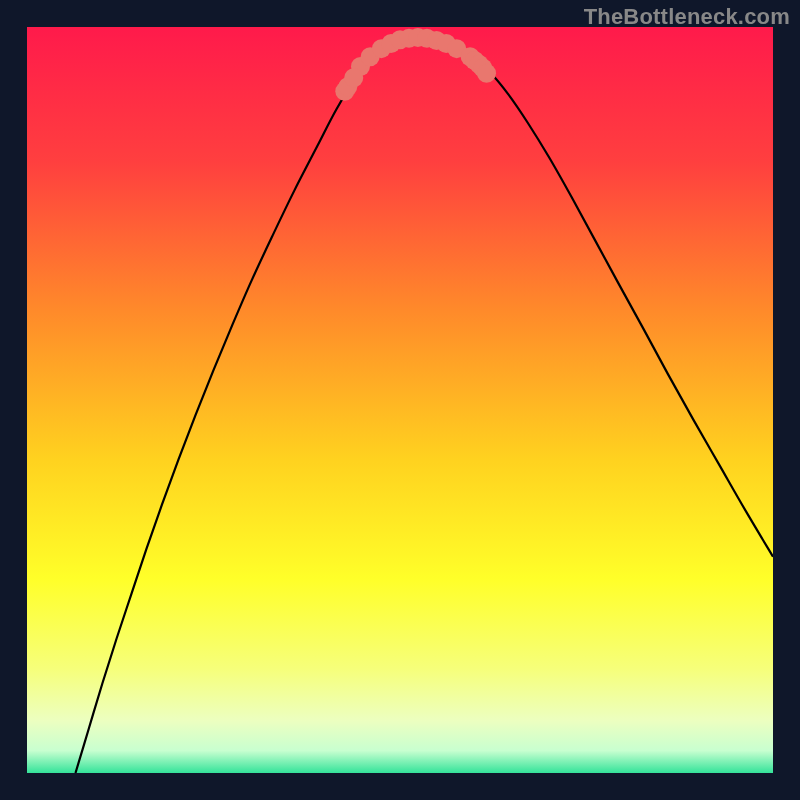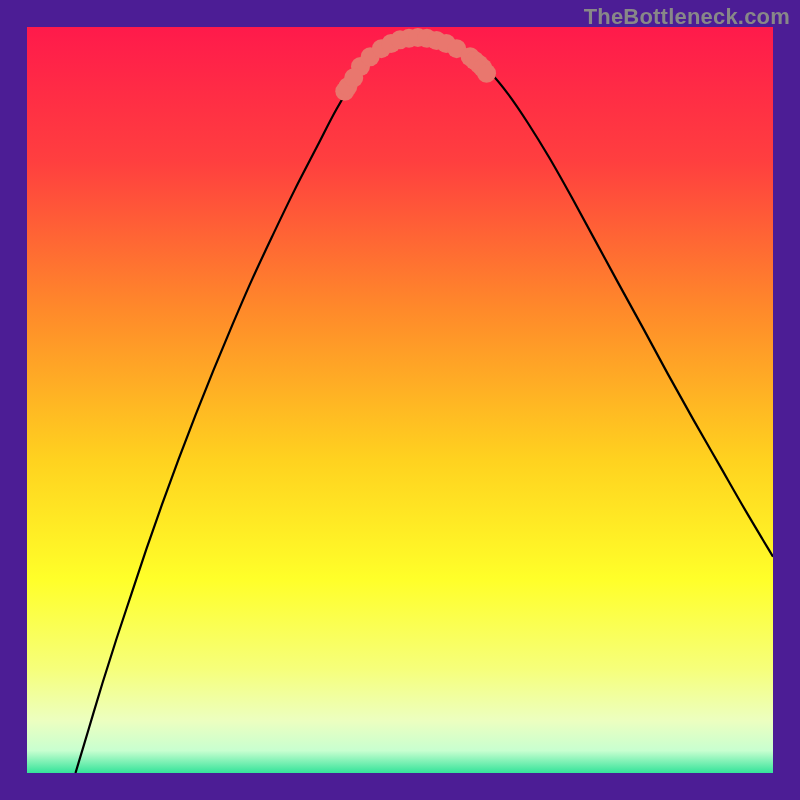--- a/index.html
+++ b/index.html
@@ -9,21 +9,21 @@
     height: 800px;
     background: #000;
     overflow: hidden;
   }
   .frame {
     position: absolute;
     left: 0;
     top: 0;
     width: 800px;
     height: 800px;
-    background: #4c1d95;
+    background: #0f172a;
   }
   .plot {
     position: absolute;
     left: 27px;
     top: 27px;
     width: 746px;
     height: 746px;
     overflow: hidden;
   }
   .watermark {

